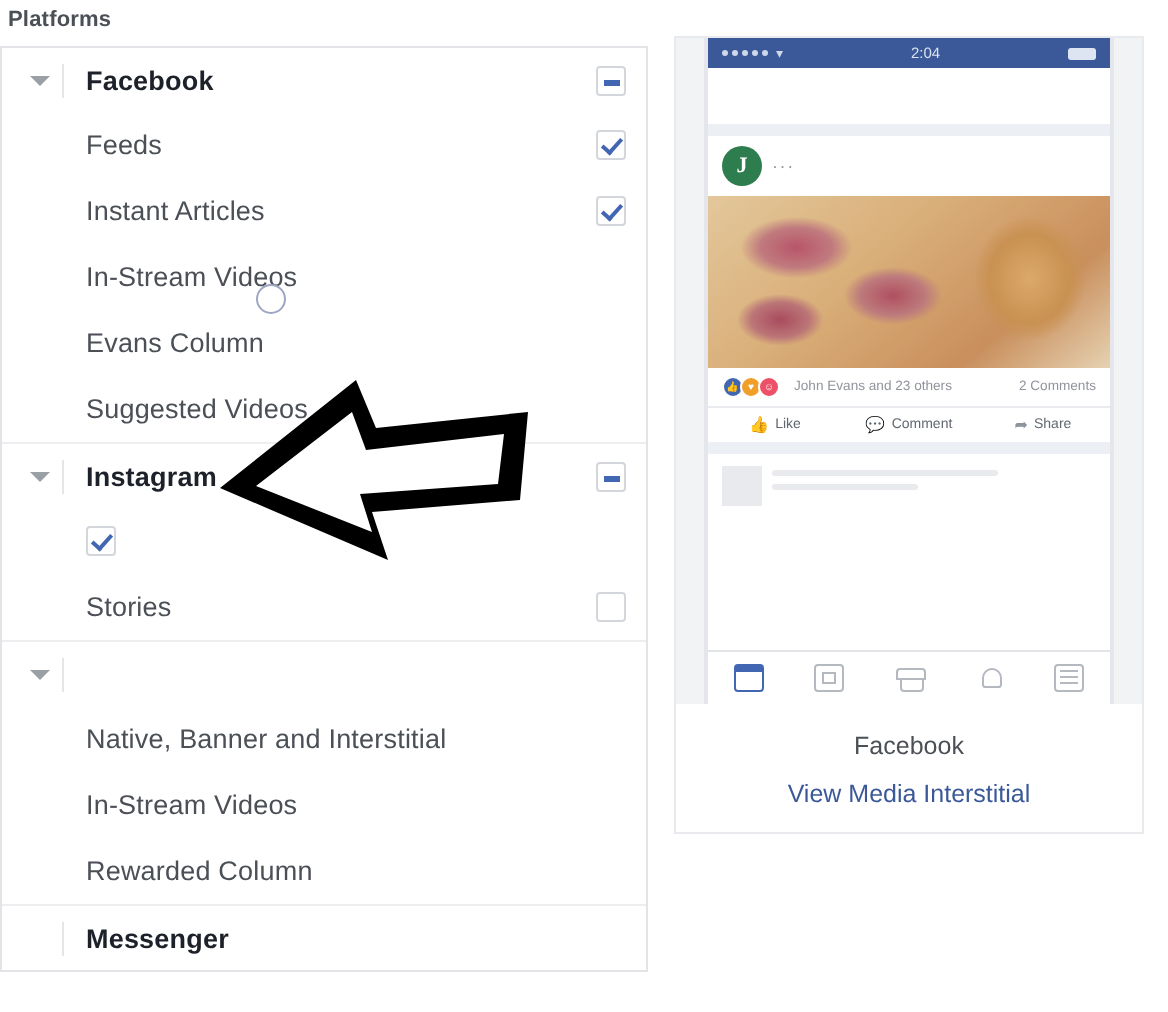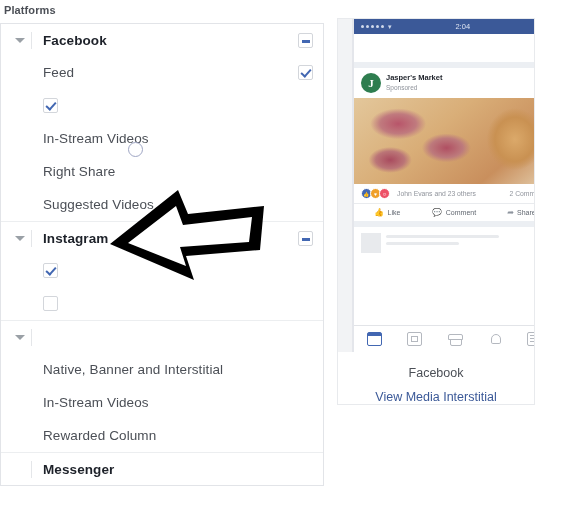--- a/index.html
+++ b/index.html
@@ -151,24 +151,25 @@
     width: 180px;
     height: 96px;
     pointer-events: none;
   }
 
   
   #preview-panel {
     position: absolute;
     left: 337px;
     top: 18px;
-    width: 198px;
+    width: 235px;
     border: 1px solid #e8eaed;
     background: #fff;
     box-sizing: border-box;
+    padding-bottom: 12px;
   }
   .phone-wrap {
     position: relative;
     width: 100%;
     height: 333px;
     background: #f2f3f5;
     overflow: hidden;
   }
   .phone-body {
     position: absolute;
@@ -389,38 +390,39 @@
         <span class="caret-cell">
             <span class="caret"></span>
           </span>
         <span class="vdivider"></span>
         <span class="group-title">Facebook</span>
         <span class="cbox indeterminate"></span>
       </div>
 
       <div class="child-row">
         <span class="child-indent"></span>
-        <span class="child-label">Feed</span>
+        <span class="child-label">Feeds</span>
         <span class="cbox checked"></span>
       </div>
 
       <div class="child-row">
         <span class="child-indent"></span>
+        <span class="child-label">Instant Articles</span>
         <span class="cbox checked"></span>
       </div>
 
       <div class="child-row">
         <span class="child-indent"></span>
         <span class="child-label">In-Stream Videos</span>
         <span class="cbox-empty-slot"></span>
       </div>
 
       <div class="child-row">
         <span class="child-indent"></span>
-        <span class="child-label">Right Share</span>
+        <span class="child-label">Evans Column</span>
         <span class="cbox-empty-slot"></span>
       </div>
 
       <div class="child-row">
         <span class="child-indent"></span>
         <span class="child-label">Suggested Videos</span>
         <span class="cbox-empty-slot"></span>
       </div>
     </div>
 
@@ -434,20 +436,21 @@
         <span class="cbox indeterminate"></span>
       </div>
 
       <div class="child-row">
         <span class="child-indent"></span>
         <span class="cbox checked"></span>
       </div>
 
       <div class="child-row">
         <span class="child-indent"></span>
+        <span class="child-label">Stories</span>
         <span class="cbox"></span>
       </div>
     </div>
 
     <div class="platform-group">
       <div class="group-header">
         <span class="caret-cell">
             <span class="caret"></span>
           </span>
         <span class="vdivider"></span>
@@ -513,24 +516,20 @@
             <span class="battery"></span>
           </span>
       </div>
 
 
       <div class="feed-gap"></div>
       <div class="feed-sep"></div>
 
       <div class="post-head">
         <span class="brand-logo">J</span>
-        <span class="post-meta">
-          <div class="post-name">Jasper's Market</div>
-          <div class="post-sub">Sponsored</div>
-        </span>
         <span class="post-dots">···</span>
       </div>
 
       <div class="post-image"></div>
 
 
       <div class="reactions-row">
         <span class="react-pills">
           <span class="rpill like">👍</span>
           <span class="rpill love">♥</span>

